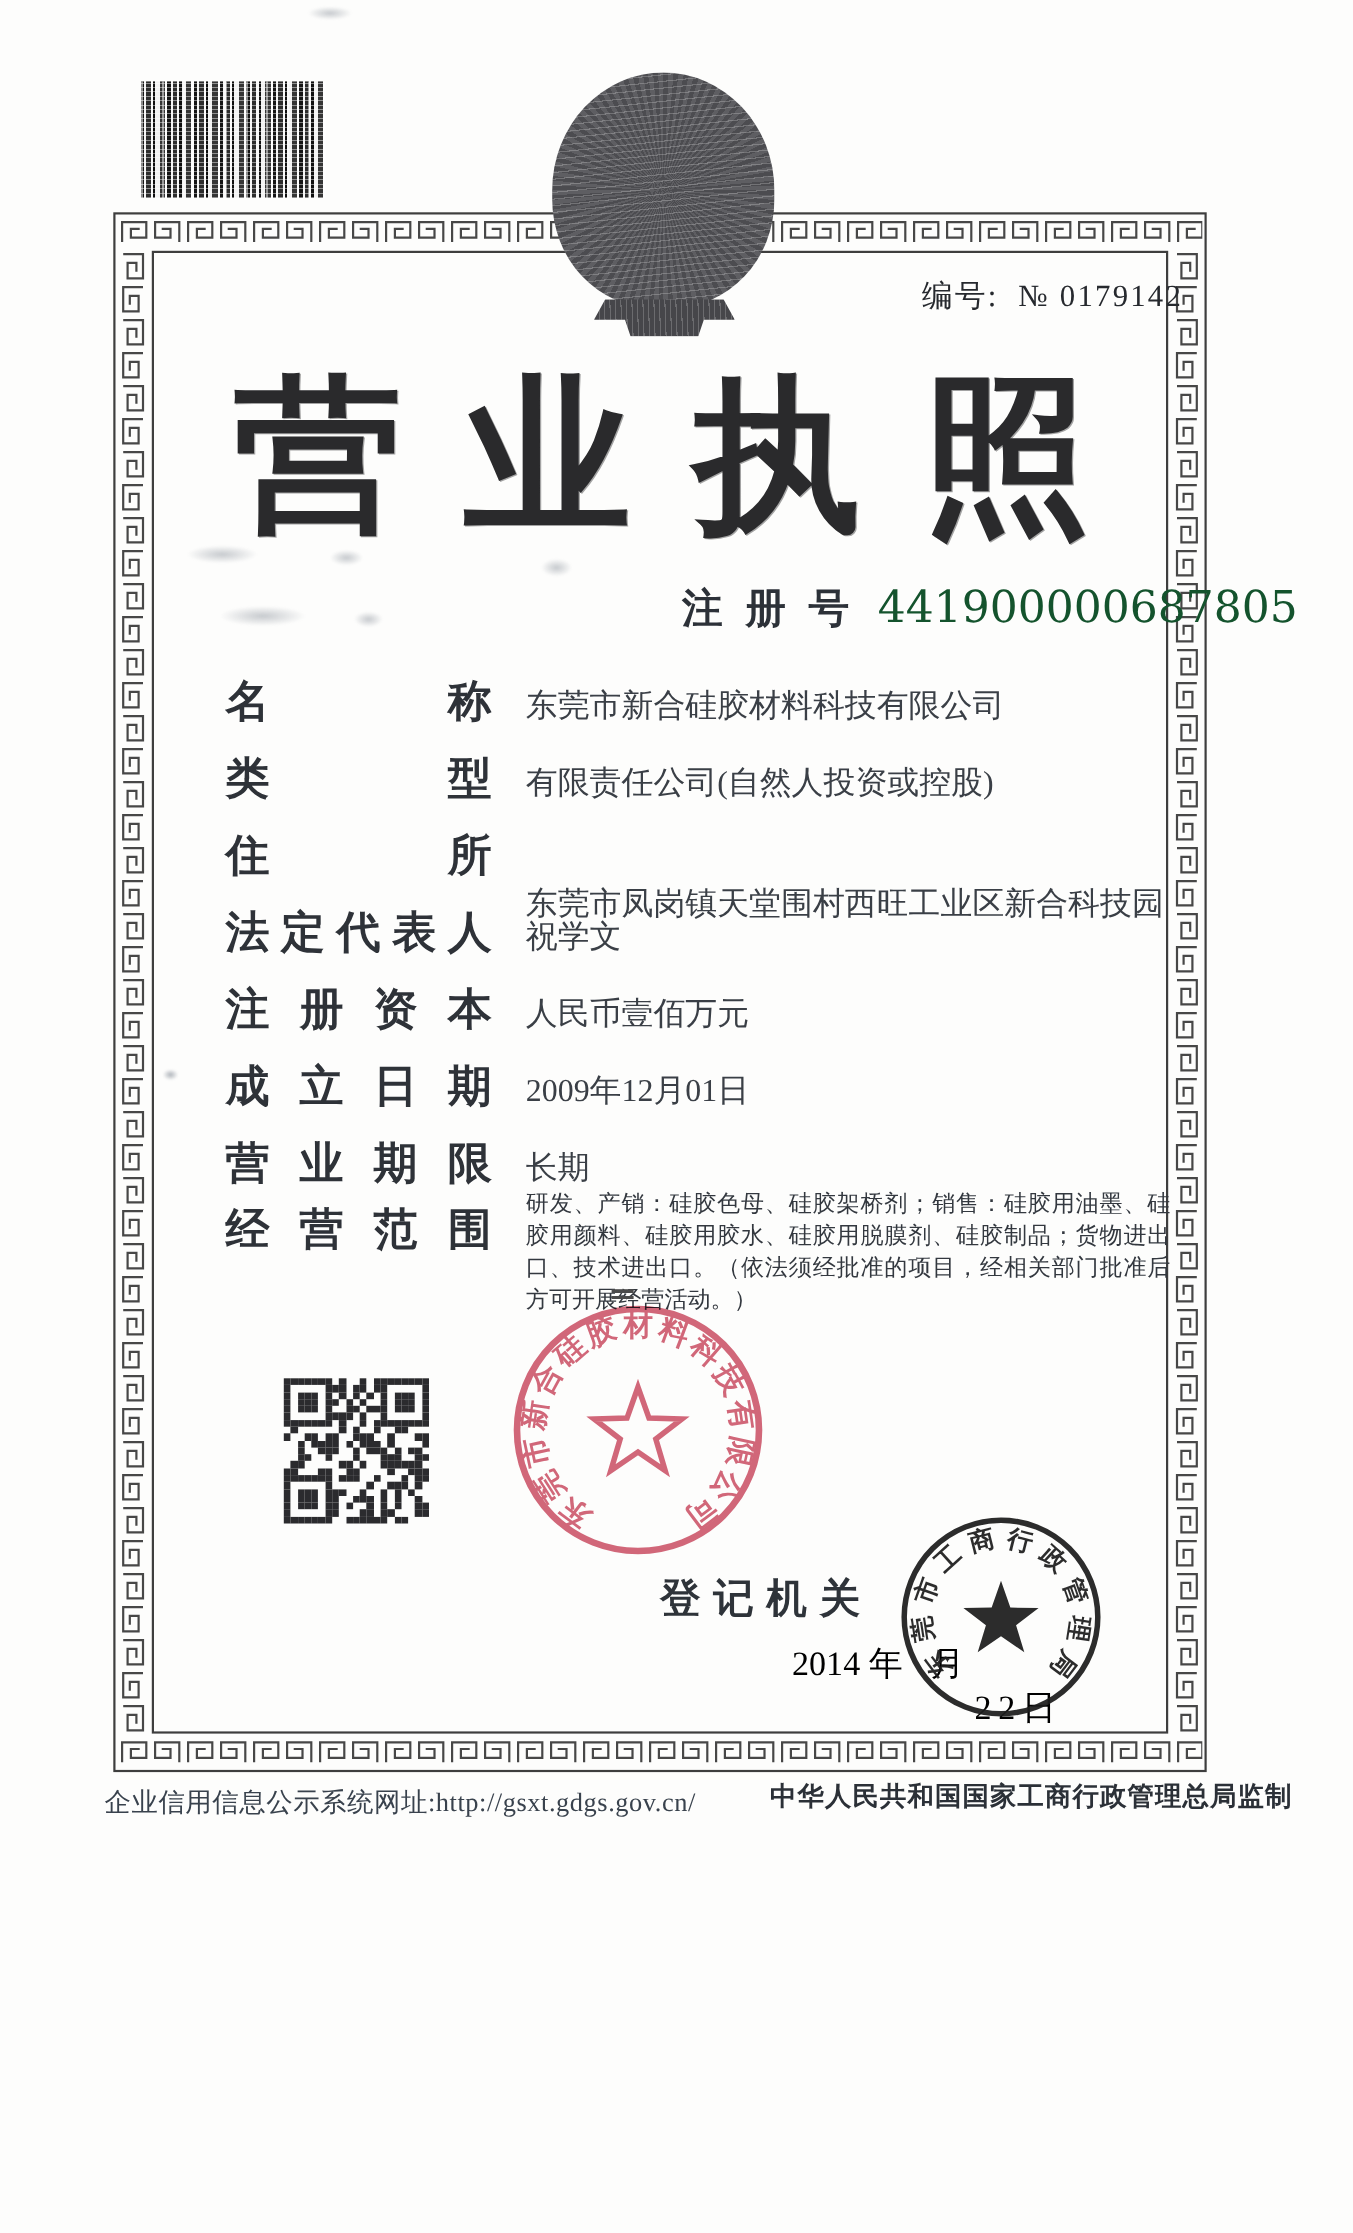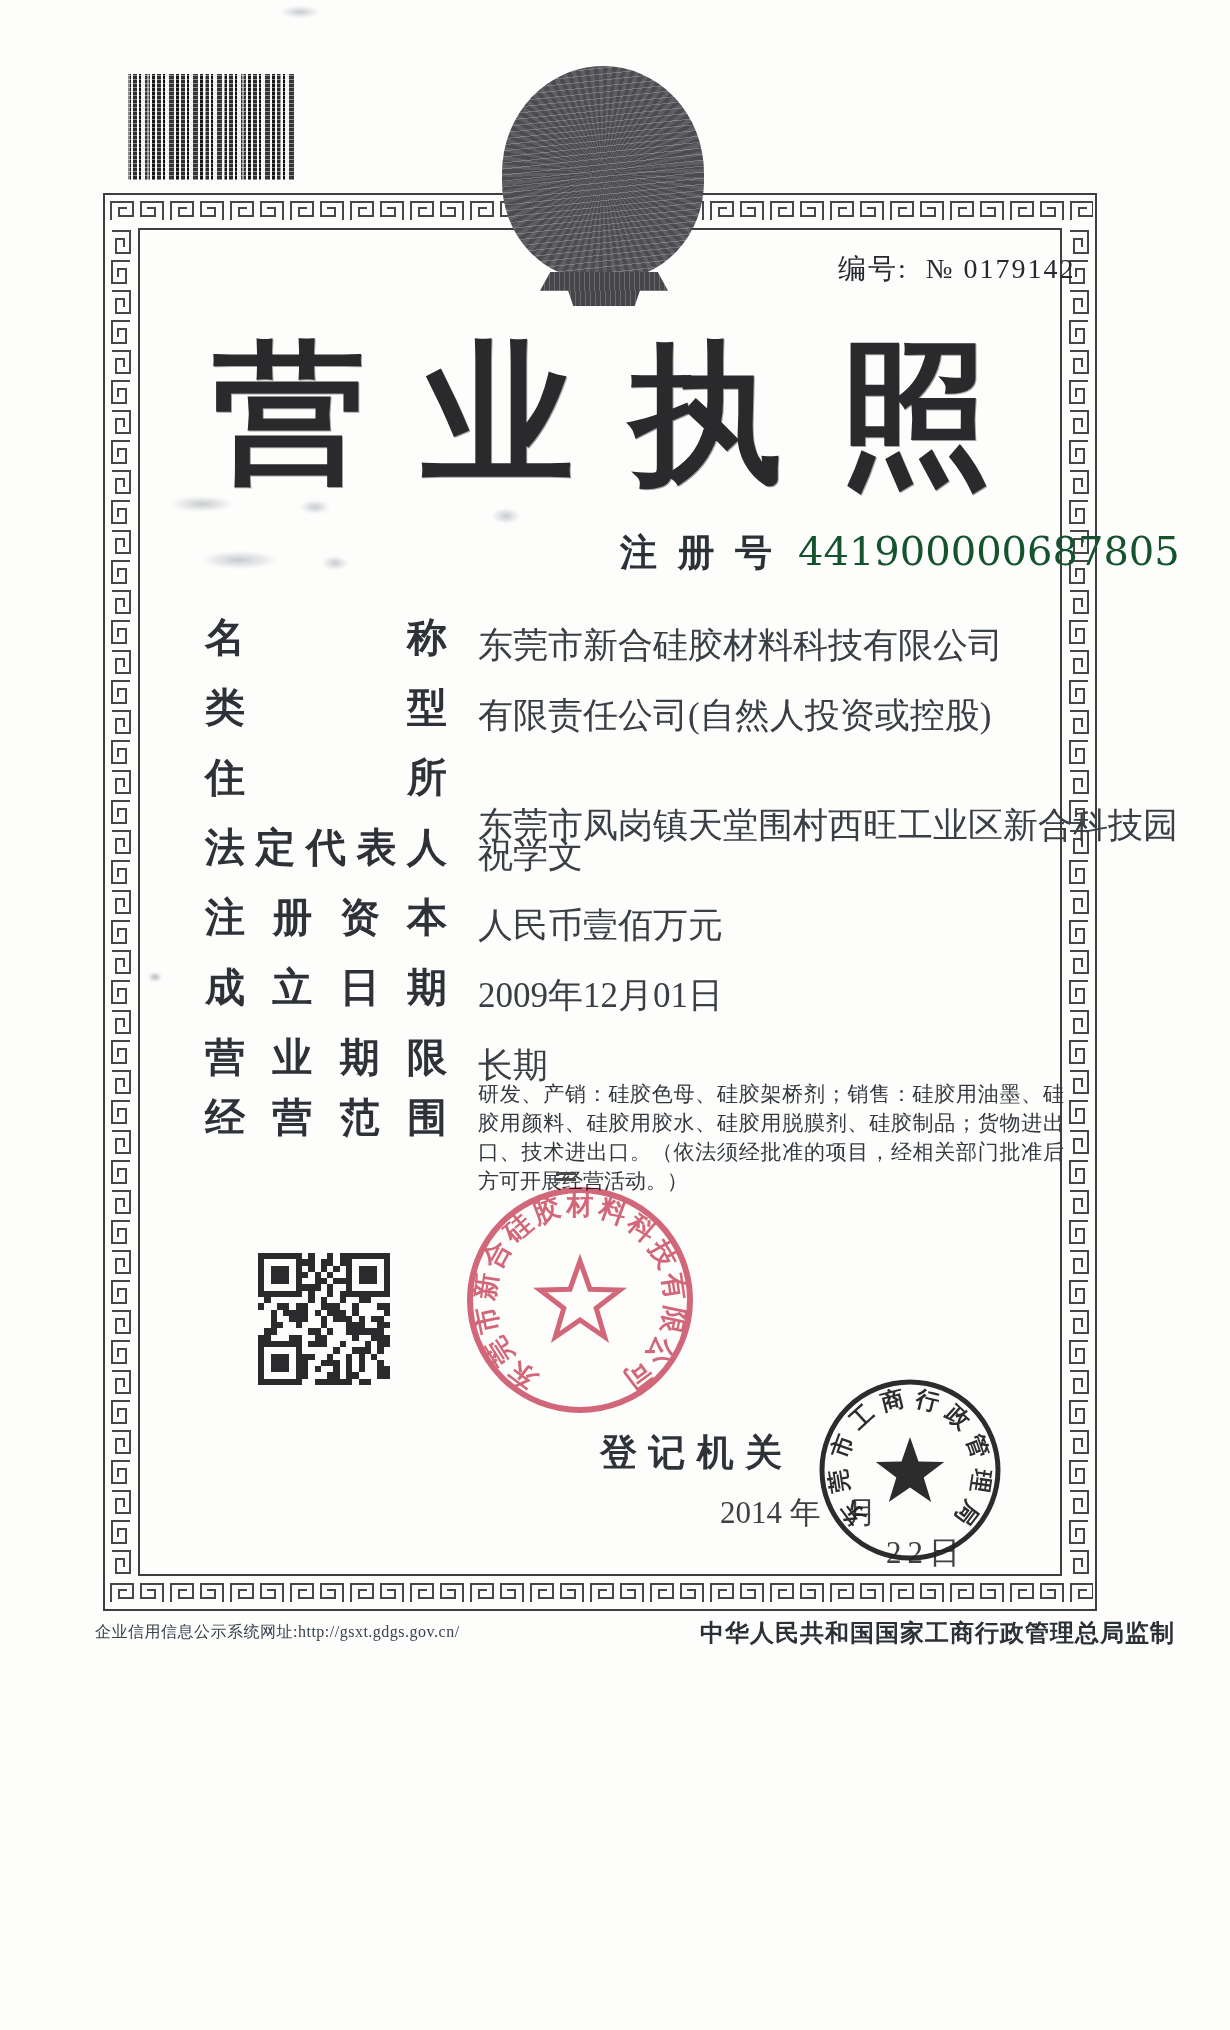--- a/index.html
+++ b/index.html
@@ -38,40 +38,40 @@
   .title{position:absolute;left:213px;top:330px;width:778px;z-index:2;display:flex;justify-content:space-between;
     font-family:"DejaVu Sans","Liberation Sans",sans-serif;font-weight:900;font-size:152px;line-height:1.1;color:#2a2a2c;
     text-shadow:1px 1px 0 rgba(90,90,90,.55);}
   .regline{position:absolute;left:620px;top:528px;z-index:2;display:flex;align-items:baseline;gap:26px;}
   .reg-label{display:flex;justify-content:space-between;width:152px;font-size:37px;font-weight:600;color:#2c3138;}
   .reg-number{font-size:40px;color:#14532d;font-family:"DejaVu Serif","Liberation Serif",serif;}
 
   .row{position:absolute;left:0;width:100%;z-index:2;}
   .field-label{position:absolute;left:205px;width:242px;display:flex;justify-content:space-between;
     font-size:40px;font-weight:600;color:#2e3238;line-height:1;}
-  .field-value{position:absolute;left:478px;font-size:35px;color:#3a3f46;line-height:1.15;white-space:nowrap;}
+  .field-value{position:absolute;left:478px;font-size:29px;color:#3a3f46;line-height:1.15;white-space:nowrap;}
   .scope-value{width:586px;font-size:21px;line-height:29px;white-space:normal;text-align:justify;font-weight:500;color:#33383f;}
   .scope-mark{position:absolute;left:556px;top:1172px;width:20px;height:12px;z-index:2;
     background:linear-gradient(#4b4b4b 0 3px,transparent 3px 6px,#4b4b4b 6px 9px,transparent 9px);}
 
   
   .qr{position:absolute;left:258px;top:1253px;width:132px;height:132px;z-index:2;
     display:grid;grid-template-columns:repeat(21,1fr);grid-template-rows:repeat(21,1fr);}
   .qr div.on{background:#2b2b2e;}
   .seal-red{position:absolute;left:455px;top:1175px;z-index:4;opacity:.88;mix-blend-mode:multiply;}
   .seal-black{position:absolute;left:810px;top:1370px;z-index:5;opacity:.93;}
   .seal-red text{font-family:"DejaVu Sans","Liberation Sans",sans-serif;}
   .seal-black text{font-family:"DejaVu Sans","Liberation Sans",sans-serif;}
 
   .registrar{position:absolute;left:600px;top:1428px;width:182px;display:flex;justify-content:space-between;
     z-index:2;font-size:37px;font-weight:600;color:#2e3339;}
-  .dateline{position:absolute;top:1492px;z-index:3;font-size:31px;color:#404040;white-space:pre;}
+  .dateline{position:absolute;top:1492px;z-index:3;font-size:31px;color:#000000;white-space:pre;}
   .d-year{left:720px;} .d-month{left:846px;} .d-day{left:886px;letter-spacing:6px;margin-top:40px;}
 
-  .footer-left{position:absolute;left:95px;top:1622px;z-index:2;font-size:16px;color:#39424d;letter-spacing:.5px;}
+  .footer-left{position:absolute;left:95px;top:1622px;z-index:2;font-size:24px;color:#39424d;letter-spacing:.5px;}
   .footer-right{position:absolute;left:700px;top:1617px;z-index:2;font-size:24px;font-weight:700;color:#2b3037;letter-spacing:1px;}
 
   
   .smudge{position:absolute;z-index:2;filter:blur(1px);background:radial-gradient(closest-side,#9aa0a8,rgba(154,160,168,0));opacity:.55;}
   .sm1{left:170px;top:496px;width:64px;height:16px;}
   .sm2{left:300px;top:500px;width:30px;height:14px;}
   .sm3{left:200px;top:551px;width:78px;height:18px;}
   .sm4{left:322px;top:556px;width:26px;height:14px;}
   .sm5{left:492px;top:508px;width:28px;height:16px;}
   .sm6{left:148px;top:972px;width:14px;height:10px;opacity:.8;}

